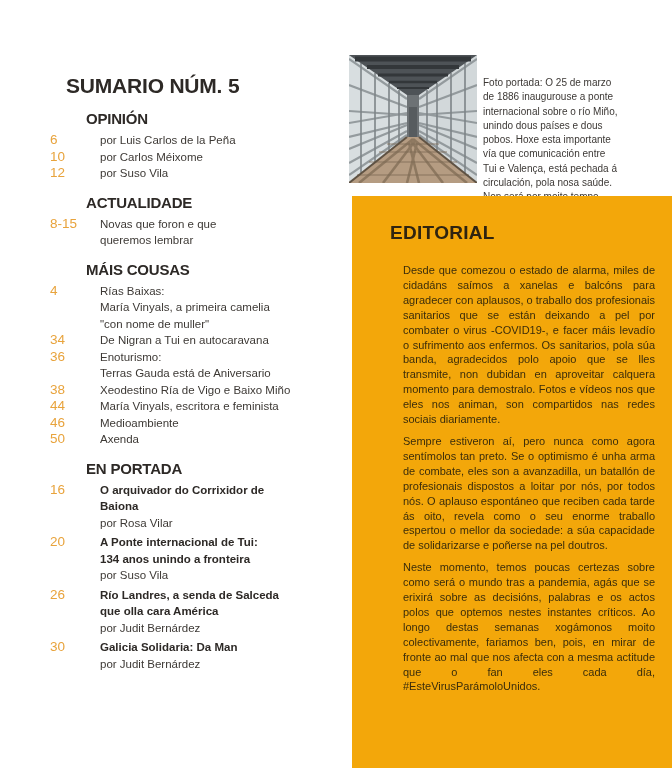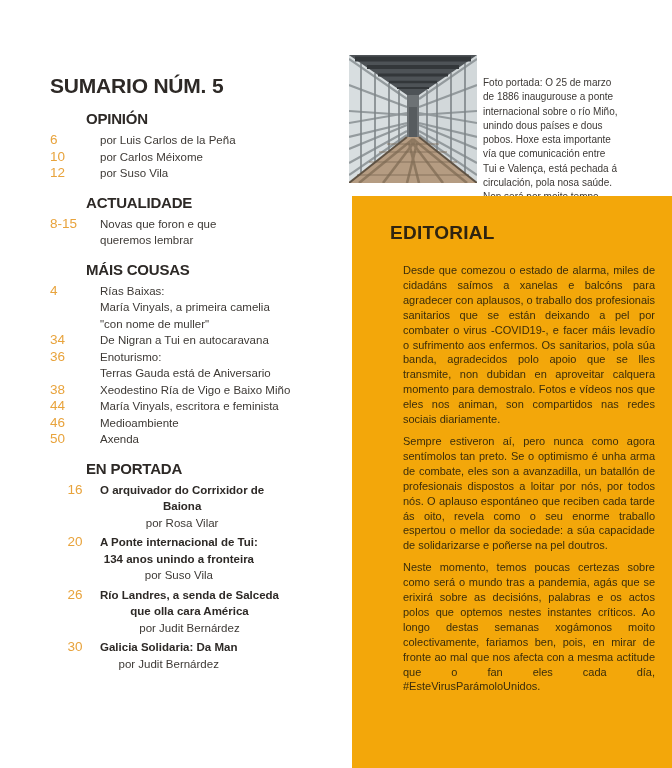--- a/index.html
+++ b/index.html
@@ -1,27 +1,27 @@
 <!DOCTYPE html>
 <html><head>
 <meta charset="utf-8">
 <style>
   html,body{margin:0;padding:0;background:#ffffff;}
   .page{position:relative;width:672px;height:768px;background:#ffffff;overflow:hidden;
         font-family:"Liberation Sans",sans-serif;}
 
   
   .left-col{position:absolute;left:50px;top:74px;width:294px;}
-  .page-title{font-size:21px;font-weight:700;color:#2d2926;letter-spacing:-0.2px;margin:0 0 10px 0;}
+  .page-title{font-size:21px;font-weight:700;color:#2d2926;letter-spacing:-0.2px;margin:0 0 10px 16px;}
   .sec-heading{font-size:15px;font-weight:700;color:#2d2926;letter-spacing:-0.2px;
                line-height:19px;margin:11px 0 4px 36px;}
   .row{display:flex;}
   .num{flex:none;width:50px;font-size:13.5px;color:#e8a33c;line-height:16.5px;}
   .txt{font-size:11.5px;color:#3d3935;line-height:16.5px;white-space:pre-line;}
-  .portada-entry{margin-bottom:3px;text-align:center;}
+  .portada-entry{margin-bottom:3px;}
   .entry-title{font-size:11.5px;font-weight:700;color:#2d2926;line-height:16.5px;white-space:pre-line;}
   .byline{font-size:11.5px;font-weight:400;color:#3d3935;line-height:16.5px;}
 
   
   .photo{position:absolute;left:349px;top:55px;width:128px;height:128px;display:block;}
   .caption{position:absolute;left:483px;top:56px;width:186px;font-size:10px;line-height:14.3px;
            color:#3c3835;white-space:pre-line;margin-top:20px;}
 
   
   .editorial{position:absolute;left:352px;top:196px;width:320px;height:640px;background:#f3a70a;

